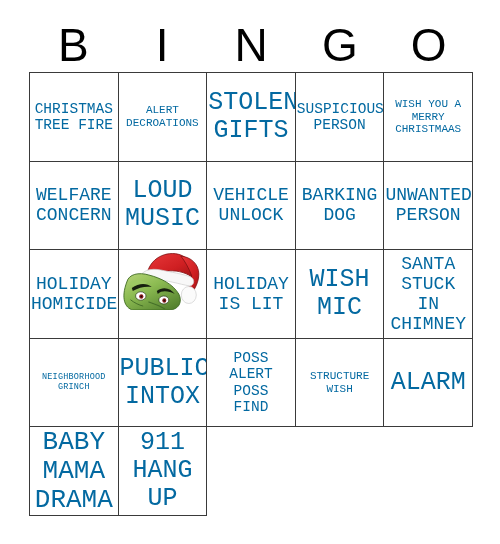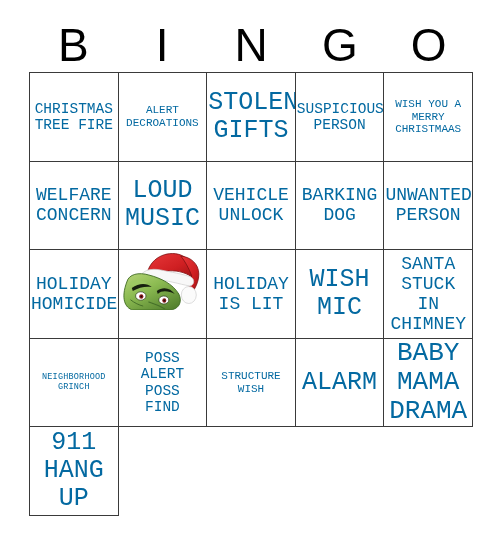--- a/index.html
+++ b/index.html
@@ -237,20 +237,24 @@
     <div class="cell">
       <div class="cell-text fs-lg">SANTA
 STUCK IN
 CHIMNEY</div>
     </div>
     <div class="cell">
       <div class="cell-text fs-xs">NEIGHBORHOOD
 GRINCH</div>
     </div>
     <div class="cell">
+      <div class="cell-text fs-xxl">PUBLIC
+INTOX</div>
+    </div>
+    <div class="cell">
       <div class="cell-text fs-md">POSS
 ALERT
 POSS
 FIND</div>
     </div>
 
     <div class="cell">
       <div class="cell-text fs-sm">STRUCTURE
 WISH</div>
     </div>

